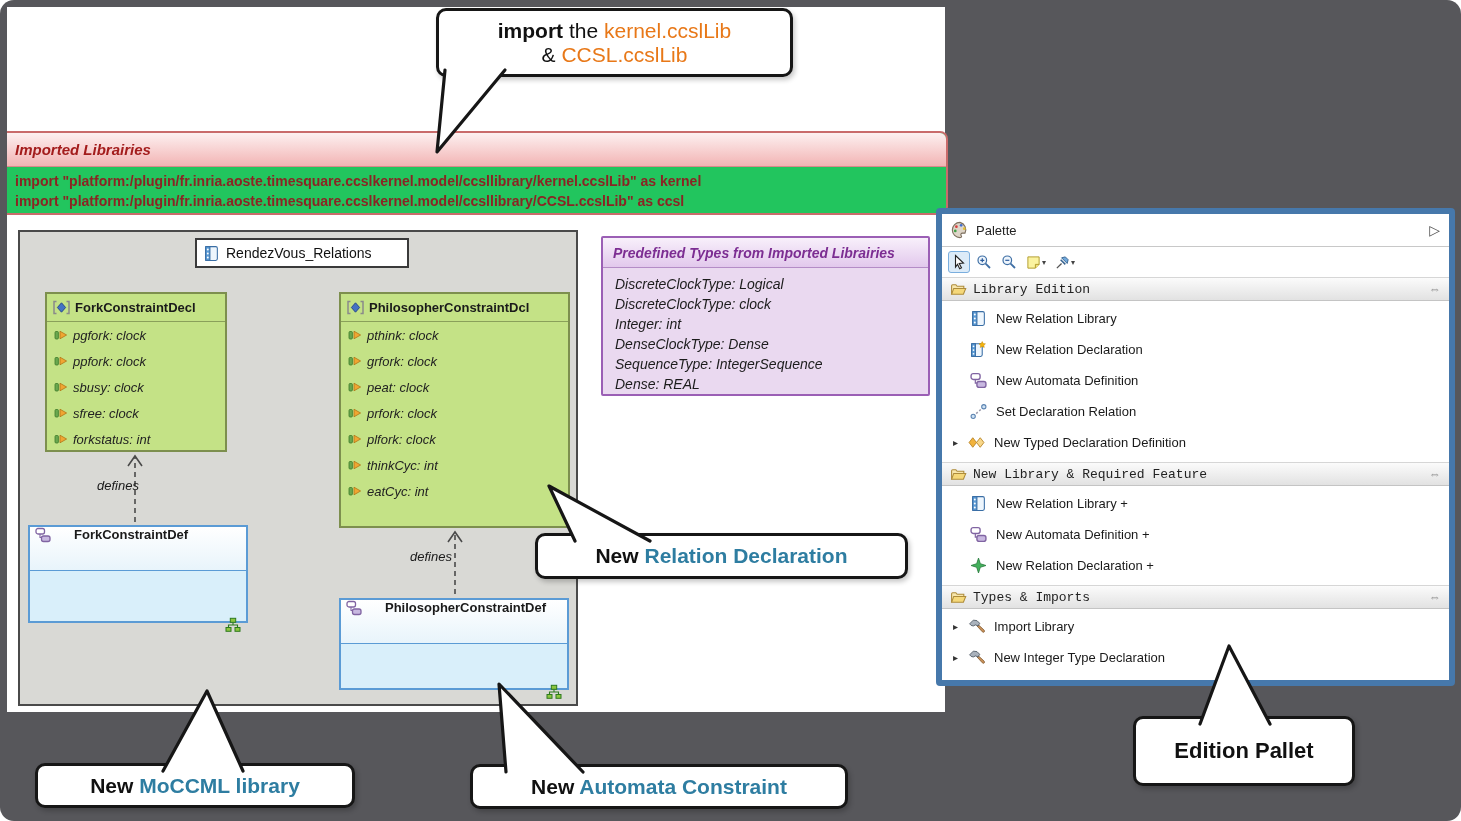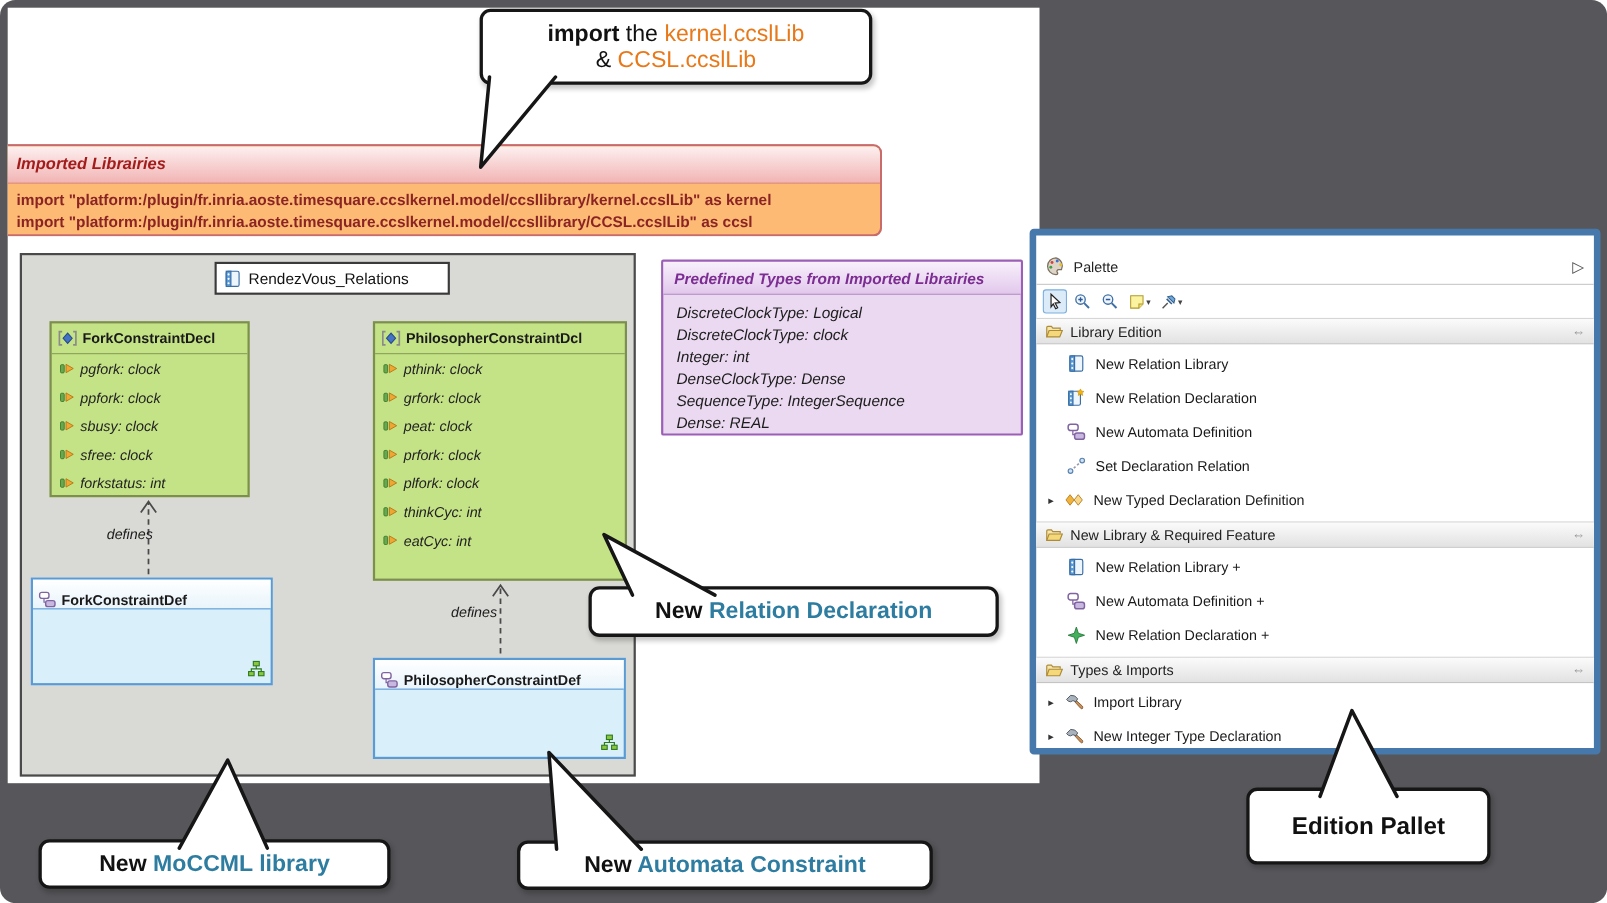--- a/index.html
+++ b/index.html
@@ -4,44 +4,44 @@
 <style>
   * { margin:0; padding:0; box-sizing:border-box; }
   html,body { background:#ffffff; }
   body { font-family:"Liberation Sans", sans-serif; }
 
   .canvas { position:relative; width:1461px; height:821px; background:#57575b;
             border-radius:14px; overflow:hidden; }
   .white-area { position:absolute; left:7px; top:7px; width:938px; height:705px; background:#fff; }
 
   
-  .imported-panel { position:absolute; left:7px; top:131px; width:795px; height:84px;
+  .imported-panel { position:absolute; left:7px; top:131px; width:941px; height:84px;
                     border:2px solid #c96b6b; border-left:none; border-radius:0 8px 8px 0;
-                    background:#fdba74; overflow:hidden; }
+                    background:#22c55e; overflow:hidden; }
   .imported-header { height:34px; display:flex; align-items:center; padding:0 8px;
                      background:linear-gradient(#fdf0f0,#f2b4b4); border-bottom:1px solid #d98a8a;
                      color:#a31c1c; font-size:15px; font-weight:bold; font-style:italic; }
   .imported-body { padding:4px 8px; }
   .import-line { font-size:14px; font-weight:bold; color:#8b2424; line-height:20px; white-space:nowrap; }
 
   
   .diagram { position:absolute; left:18px; top:230px; width:560px; height:476px;
              background:#d9d9d5; border:2px solid #4a4a4a; }
   .rv-box { position:absolute; left:195px; top:238px; width:214px; height:30px; background:#fff;
             border:2px solid #3a3a3a; display:flex; align-items:center; padding:0 6px; gap:6px;
             font-size:14px; color:#111; z-index:2; }
 
   .decl-box { position:absolute; background:#c4e286; border:2px solid #7d8f4e; z-index:1; }
   .decl-head { height:28px; display:flex; align-items:center; gap:4px; padding:0 5px;
                border-bottom:1px solid #8aa05a; font-size:13px; font-weight:bold; color:#1a1a1a; }
   .attr-row { height:26px; display:flex; align-items:center; gap:5px; padding:0 7px; }
   .attr-text { font-size:13px; font-style:italic; color:#222; }
 
   .def-box { position:absolute; background:#d9effa; border:2px solid #5b9bd5; z-index:1; }
-  .def-head { height:27px; display:flex; align-items:flex-end; gap:5px; padding:0 5px;
+  .def-head { height:44px; display:flex; align-items:flex-start; gap:23px; padding:0 5px;
               background:linear-gradient(#ffffff,#e8f4fb); border-bottom:1px solid #5b9bd5;
               font-size:13px; font-weight:bold; color:#1a1a1a; }
   .def-body { position:relative; height:calc(100% - 28px); }
   .sitemap { position:absolute; right:5px; bottom:4px; }
 
   .defines-label { position:absolute; font-size:13px; font-style:italic; color:#1a1a1a; z-index:2; }
   .arrow-svg { position:absolute; z-index:1; }
 
   
   .types-panel { position:absolute; left:601px; top:236px; width:329px; height:160px;
@@ -49,33 +49,33 @@
   .types-header { height:30px; display:flex; align-items:center; padding:0 10px;
                   background:linear-gradient(#f8f0fb,#e2c8ec); border-bottom:1px solid #b48cc6;
                   color:#7c2d92; font-size:14px; font-weight:bold; font-style:italic; }
   .types-body { padding:6px 12px; }
   .type-line { font-size:14px; font-style:italic; color:#1c1c1c; line-height:20px; }
 
   
   .palette { position:absolute; left:936px; top:208px; width:519px; height:478px;
              background:#fff; border:6px solid #4678ab; border-radius:4px; overflow:hidden; }
   .pal-header { height:33px; display:flex; align-items:center; padding:0 9px;
-                border-bottom:1px solid #c8c8c8;margin-top:12px; }
+                border-bottom:1px solid #c8c8c8; }
   .pal-title { font-size:13px; color:#222; margin-left:7px; }
   .pal-collapse { margin-left:auto; color:#555; font-size:14px; cursor:default; }
   .pal-toolbar { height:30px; display:flex; align-items:center; gap:3px; padding:0 6px; }
   .tool { min-width:22px; height:22px; display:flex; align-items:center; justify-content:center;
           border:1px solid transparent; border-radius:3px; padding:0 2px; }
   .tool.selected { background:#dcebf8; border-color:#7aaede; }
   .dd { font-size:8px; color:#444; margin-left:1px; }
   .pal-section { height:24px; display:flex; align-items:center; padding:0 8px;
                  background:linear-gradient(#fbfbfb,#e2e2e2);
                  border-top:1px solid #d6d6d6; border-bottom:1px solid #c4c4c4;
                  font-size:13px; color:#222; }
-  .pal-sec-label { margin-left:6px; }
+  .pal-sec-label { margin-left:6px;font-family:Liberation Mono, monospace; }
   .pal-pin { margin-left:auto; color:#8a8a8a; font-size:12px; }
   .pal-group { padding:2px 0 4px; }
   .pal-item { height:31px; display:flex; align-items:center; padding-left:28px;
               font-size:13px; color:#1a1a1a; }
   .pal-item.expandable { padding-left:11px; }
   .expand { width:15px; font-size:10px; color:#333; }
   .pal-ico { width:19px; height:18px; margin-right:7px; display:inline-flex; align-items:center; }
   .ico { display:inline-flex; align-items:center; }
 
   

